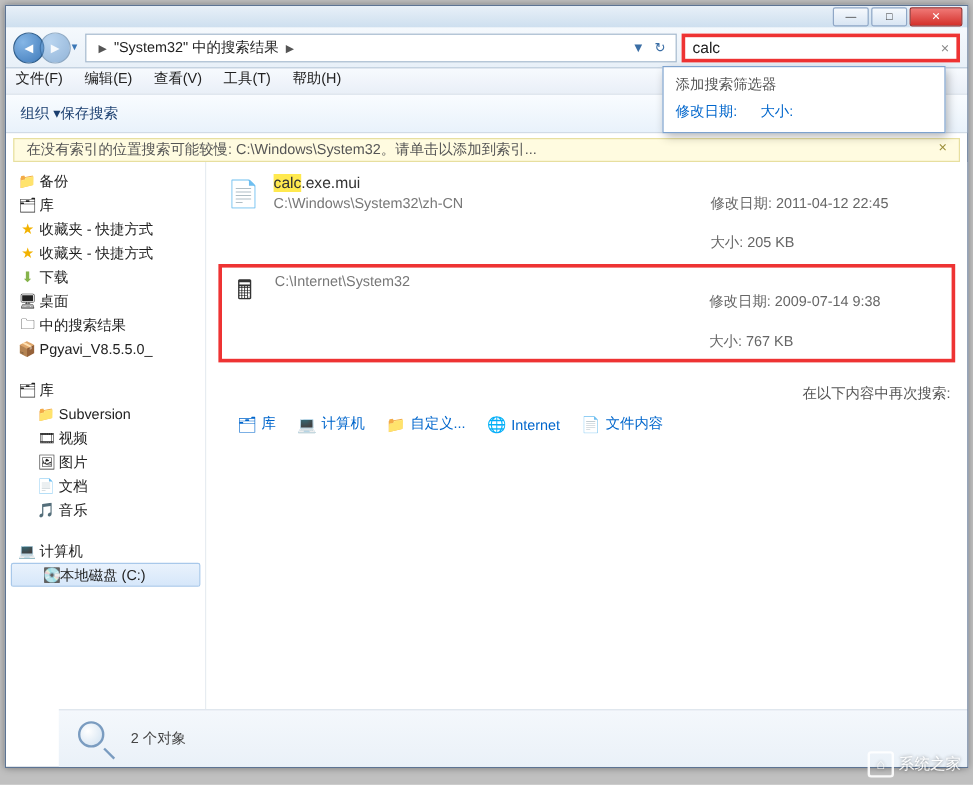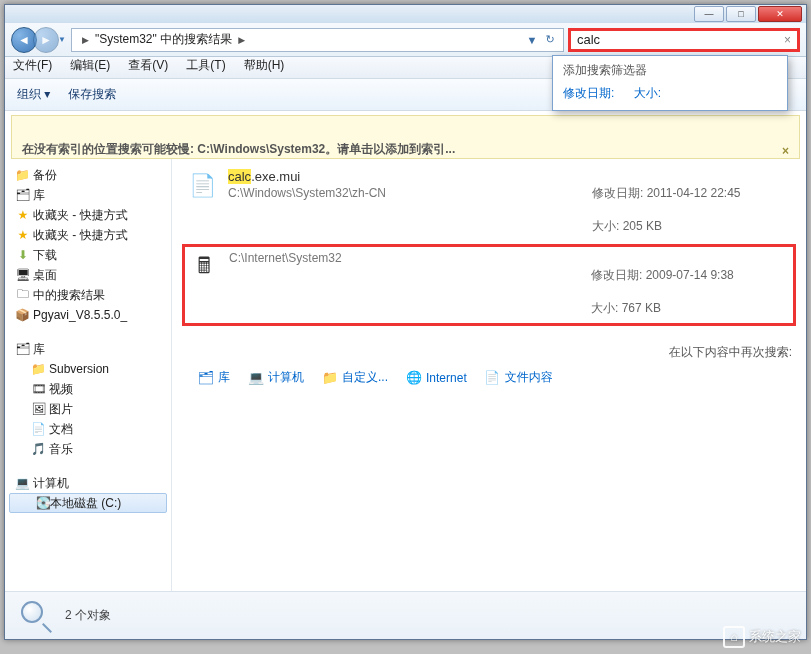--- a/index.html
+++ b/index.html
@@ -19,25 +19,25 @@
 .smicon { width:18px; height:18px; display:flex; align-items:center; justify-content:center; font-size:11px; color:#3b6ea5; }
 .searchbox { width: 232px; height:24px; margin-left:4px; background:#fff; border:3px solid #e33; display:flex; align-items:center; padding:0 6px; font-size:13px; color:#222; position: relative; }
 .searchbox .clear { margin-left:auto; color:#888; font-size:12px; }
 
 .searchfilter { position:absolute; right: 18px; top: 50px; width: 236px; background:#fff; border:1px solid #7da2ce; box-shadow: 2px 3px 8px rgba(0,0,0,.3); padding:6px 10px 8px; font-size:12px; z-index: 50; }
 .searchfilter .hdr { color:#555; margin-bottom:6px; }
 .searchfilter .links { color:#0066cc; }
 .searchfilter .links span { margin-right: 16px; }
 
 .menubar { height:22px; background:linear-gradient(#f7fafe,#e9eff7); border-bottom:1px solid #d1dbe6; display:flex; align-items:flex-start; padding:0 8px; gap:18px; font-size:12px; color:#222; }
-.toolbar { height:32px; background:linear-gradient(#f9fcff,#e9f2fb); border-bottom:1px solid #d1dbe6; display:flex; align-items:center; padding:0 12px; gap:18px; font-size:12px; color:#1a3e6f; position:relative; }
+.toolbar { height:32px; background:linear-gradient(#f9fcff,#e9f2fb); border-bottom:1px solid #d1dbe6; display:flex; align-items:center; padding:0 12px; font-size:12px; color:#1a3e6f; position:relative; }
 .toolbar .right { margin-left:auto; display:flex; gap:8px; }
 .tbicon { width:22px; height:18px; display:flex; align-items:center; justify-content:center; color:#4b7bb0; font-size:13px; }
 
-.infobar { height:44px; background:#fffbe0; border:1px solid #e7df9f; margin:4px 6px 0; display:flex; align-items:flex-end; padding:0 10px; font-size:12px; color:#555;font-weight:bold; }
+.infobar { height:20px; background:#fffbe0; border:1px solid #e7df9f; margin:4px 6px 0; display:flex; align-items:flex-start; padding:0 10px; font-size:12px; color:#555; }
 .infobar .x { margin-left:auto; color:#9b8f3a; font-size:12px;}
 
 .body { flex:1; display:flex; min-height:0; }
 .sidebar { width:167px; background:#fff; border-right:1px solid #e2e8ee; overflow:hidden; padding:6px 0 0 0; font-size:12px; color:#222; }
 .sb-item { height:20px; display:flex; align-items:center; padding-left:28px; position:relative; white-space:nowrap; }
 .sb-item.lvl1 { padding-left:44px; }
 .sb-item.sel { background: linear-gradient(#e9f2fc,#d6e7fa); border:1px solid #a8c8ea; border-radius:2px; margin:0 4px; padding-left:40px;}
 .sb-ico { position:absolute; left:26px; width:16px; height:16px; display:flex; align-items:center; justify-content:center; font-size:12px; }
 .sb-item.top .sb-ico { left:10px; }
 .sb-item.top { padding-left:28px; }
@@ -53,21 +53,21 @@
 .res-name .hl { background:#ffe94f; }
 .res-path { font-size:12px; color:#777; }
 .res-meta { width:200px; font-size:12px; color:#666; text-align:left; }
 .res-meta div { margin-bottom:2px;margin-top:16px; }
 
 .searchagain { padding:14px 14px 8px; color:#555;text-align:right; }
 .sa-links { display:flex; gap:18px; padding:8px 12px 0; align-items:center; }
 .sa-link { display:flex; align-items:center; gap:4px; color:#0066cc; }
 .sa-ico { width:16px; height:16px; display:flex; align-items:center; justify-content:center; font-size:13px; }
 
-.status { height:48px; border-top:1px solid #d9e2ea; background:linear-gradient(#f4f8fc,#eaf1f8); display:flex; align-items:center; padding:0 14px; gap:12px; font-size:12px; color:#444; }
+.status { height:48px; border-top:1px solid #d9e2ea; background:linear-gradient(#f4f8fc,#eaf1f8); display:flex; align-items:center; padding:0 14px; gap:12px; font-size:12px; color:#444;margin-left:44px; }
 .magnifier { width:34px; height:34px; position:relative; }
 .magnifier .lens { width:22px; height:22px; border:2px solid #7a9cc0; border-radius:50%; position:absolute; top:2px; left:2px; background:radial-gradient(circle at 35% 35%, #fff, #cfe0f0);}
 .magnifier .handle { width:12px; height:2px; background:#7a9cc0; position:absolute; bottom:4px; right:0; transform:rotate(45deg);}
 
 .watermark { position:absolute; right:10px; bottom:6px; font-size:13px; color:#fff; opacity:.9; display:flex; align-items:center; gap:4px; text-shadow:0 0 3px rgba(0,0,0,.5);}
 .watermark .logo { width:22px; height:22px; border:2px solid #fff; border-radius:3px; display:flex; align-items:center; justify-content:center; font-size:12px;}
 </style>
 </head>
 <body>
 

